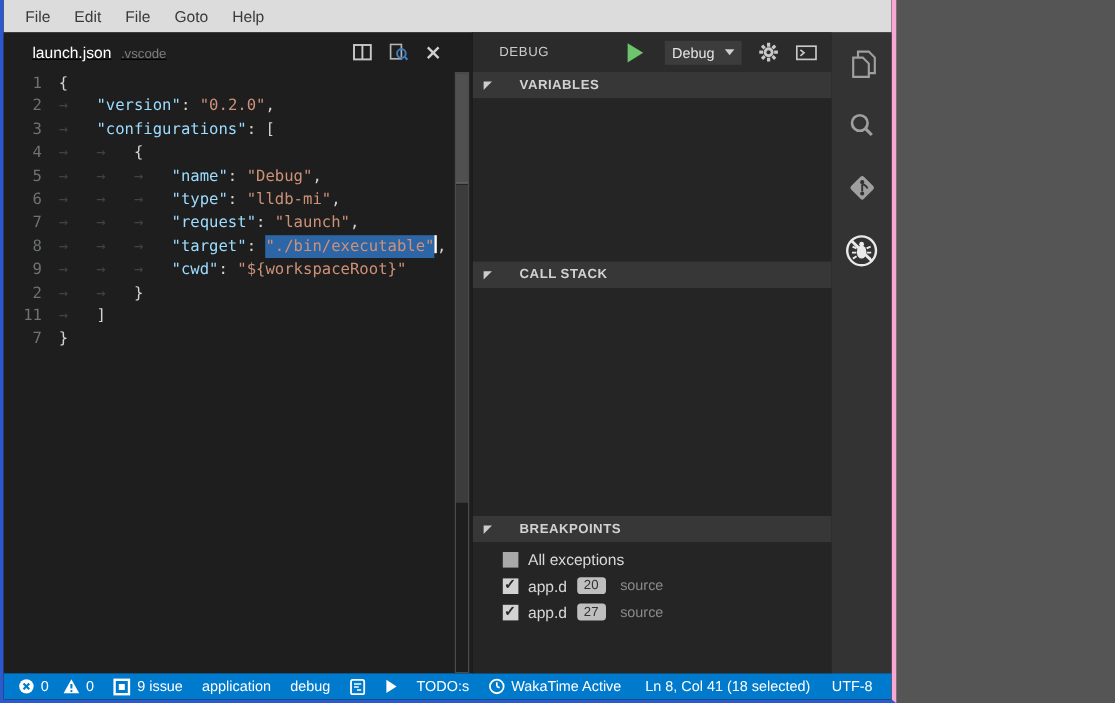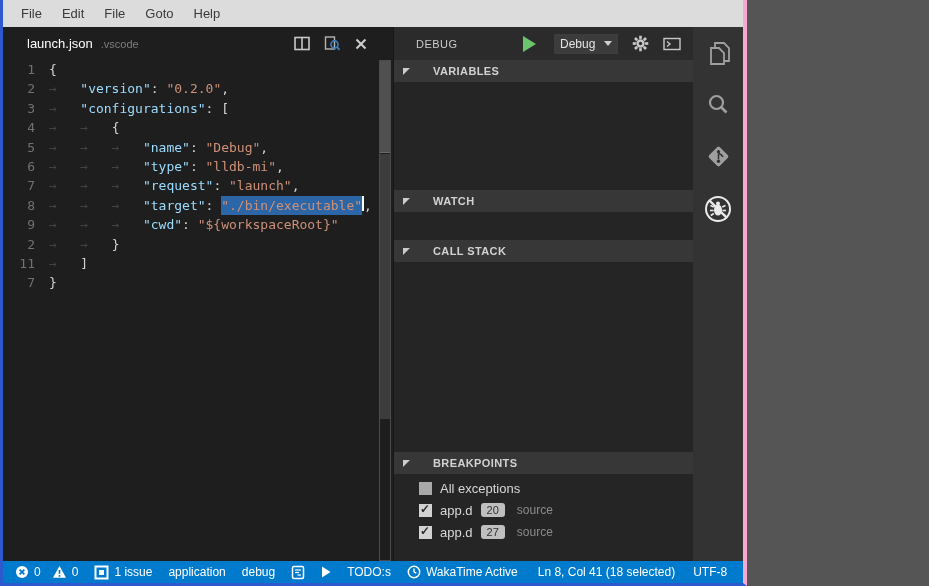--- a/index.html
+++ b/index.html
@@ -10,21 +10,21 @@
     overflow:hidden;
   }
   
   .menubar{ height:27px; background:#dcdcdc; display:flex; align-items:center; padding-left:8px; }
   .menu-item{ color:#3a3a3a; font-size:13px; padding:0 10px; line-height:27px; cursor:default; }
   
   .content{ display:flex; height:534px; }
   
   .editor{ flex:1; position:relative; background:#1e1e1e; overflow:hidden; }
   .tabbar{ height:33px; display:flex; align-items:center; }
-  .tab{ display:flex; align-items:baseline; gap:8px; padding:0 10px 0 24px; height:33px; line-height:33px; }
+  .tab{ display:flex; align-items:baseline; gap:8px; padding:0 10px 0 24px; height:33px; line-height:33px;text-decoration:underline; }
   .tab-name{ color:#ffffff; font-size:13px; }
   .tab-folder{ color:#7d7d7d; font-size:11px; }
   .editor-actions{ margin-left:auto; display:flex; align-items:center; gap:14px; padding-right:26px; }
   .editor-actions svg{ display:block; }
   .code{ font-family:"DejaVu Sans Mono", monospace; font-size:13px; }
   .code-line{ display:flex; height:19.4px; line-height:19.4px; white-space:pre; }
   .gutter{ width:46px; text-align:right; padding-right:14px; color:#6e7275; flex:none; }
   .tok-ws{ color:#3e4347; }
   .tok-pun{ color:#d4d4d4; }
   .tok-key{ color:#9cdcfe; }
@@ -164,26 +164,20 @@
       </div>
 
       <div class="section-header">
         <svg class="twistie" width="9" height="9" viewBox="0 0 9 9">
             <polygon points="1,1 8,1 1,8" fill="#cccccc"></polygon>
           </svg>
         <span class="section-title">VARIABLES</span>
       </div>
       <div class="section-body body-variables"></div>
 
-      <div class="section-header">
-        <svg class="twistie" width="9" height="9" viewBox="0 0 9 9">
-            <polygon points="1,1 8,1 1,8" fill="#cccccc"></polygon>
-          </svg>
-        <span class="section-title">WATCH</span>
-      </div>
       <div class="section-body body-watch"></div>
 
       <div class="section-header">
         <svg class="twistie" width="9" height="9" viewBox="0 0 9 9">
             <polygon points="1,1 8,1 1,8" fill="#cccccc"></polygon>
           </svg>
         <span class="section-title">CALL STACK</span>
       </div>
       <div class="section-body body-callstack"></div>
 
@@ -274,21 +268,21 @@
         </span>
         <span>0</span>
       </span>
       <span class="sb-item">
         <span>
           <svg width="15" height="15" viewBox="0 0 15 15">
               <rect x="1.5" y="1.5" width="12" height="12" fill="none" stroke="#ffffff" stroke-width="2"></rect>
               <rect x="5" y="5" width="5" height="5" fill="#ffffff"></rect>
             </svg>
         </span>
-        <span>1 issue</span>
+        <span>9 issue</span>
       </span>
       <span class="sb-item">
         <span>application</span>
       </span>
       <span class="sb-item">
         <span>debug</span>
       </span>
       <span class="sb-item">
         <svg width="14" height="15" viewBox="0 0 14 15">
             <rect x="1.5" y="1.5" width="11" height="12" rx="1.5" fill="none" stroke="#ffffff" stroke-width="1.5"></rect>

